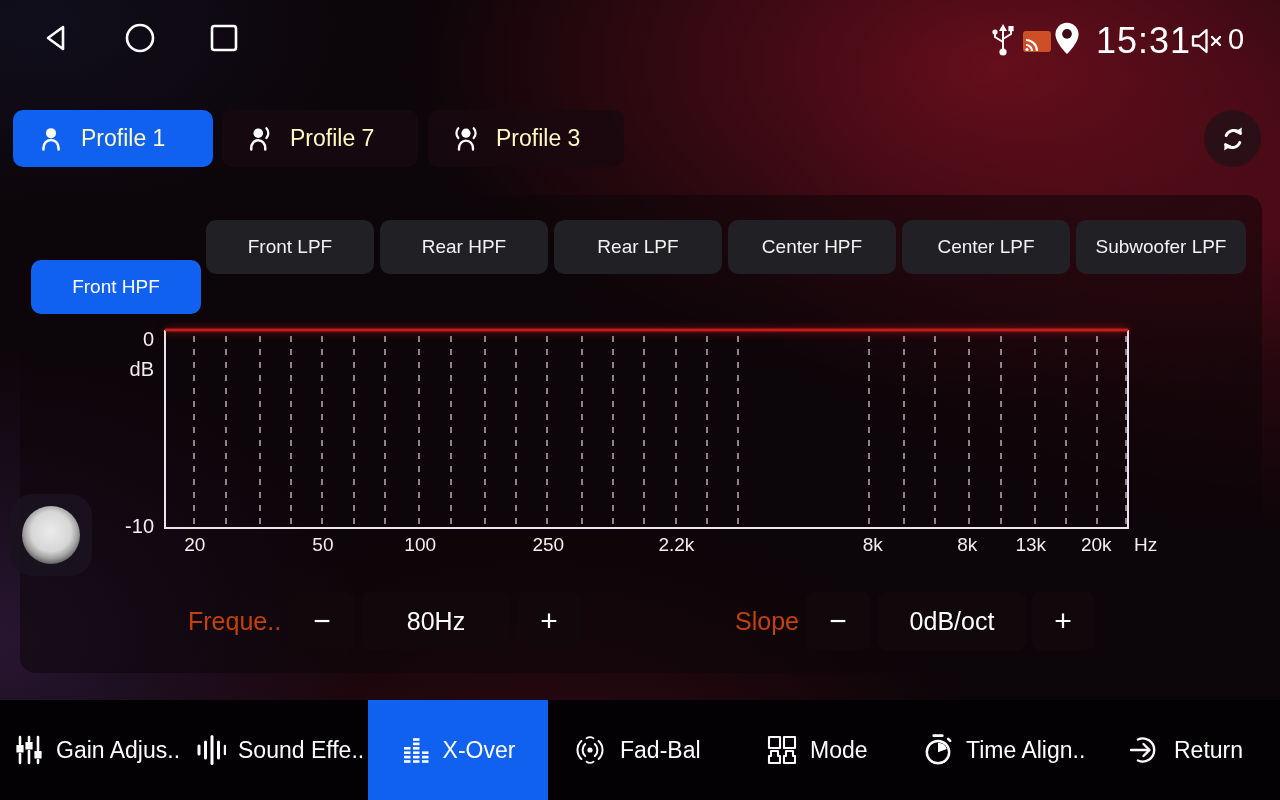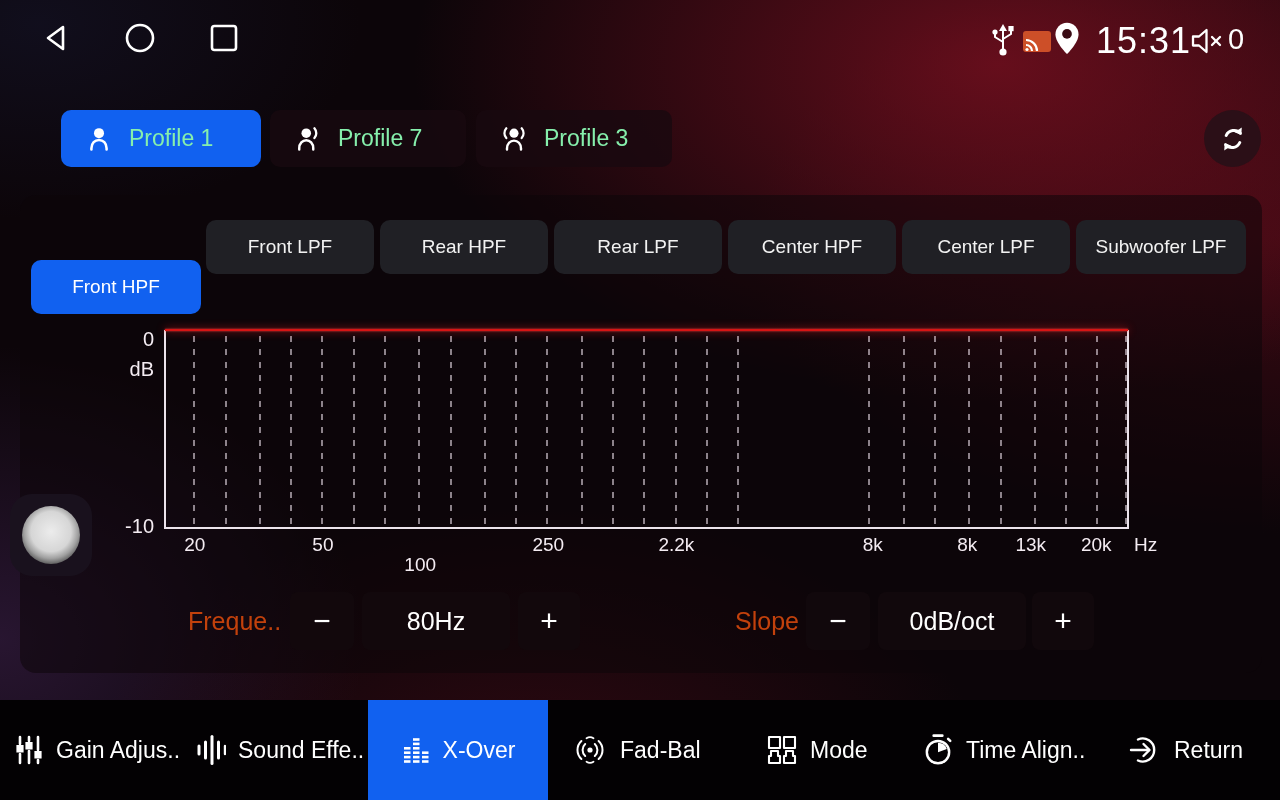--- a/index.html
+++ b/index.html
@@ -19,22 +19,22 @@
   .ico{display:inline-flex;align-items:center;justify-content:center;}
 
   
   .sysbtn{width:36px;height:36px;}
   .time{font-size:36px;font-weight:400;letter-spacing:1px;color:#fff;}
   .vol0{font-size:29px;color:#fff;}
 
   
   .profile-btn{
     height:57px;border-radius:10px;display:flex;align-items:center;gap:16px;
-    padding:15px 24px;font-size:23px;color:#86efac;background:rgba(24,9,15,0.78);
-    box-sizing:border-box;cursor:pointer;margin-left:48px;
+    padding:15px 24px;font-size:23px;color:#fef9c3;background:rgba(24,9,15,0.78);
+    box-sizing:border-box;cursor:pointer;
   }
   .profile-btn.active{background:#1161f0;}
   .refresh-btn{width:57px;height:57px;border-radius:50%;background:#2b0f17;
     display:flex;align-items:center;justify-content:center;cursor:pointer;}
 
   
   .panel{left:20px;top:195px;width:1242px;height:478px;border-radius:16px;
     background:rgba(12,6,10,0.55);}
 
   
@@ -217,21 +217,21 @@
   <div class="abs axis" style="right:-1px;top:0;width:2px;height:198px;"></div>
   <div class="abs axis" style="left:-1px;bottom:-1px;width:965px;height:2px;"></div>
   <div class="abs redline" style="left:0;top:-1px;width:963px;height:2px;"></div>
 </div>
 <div class="abs ylab" style="left:118px;top:328px;width:36px;">0</div>
 <div class="abs ylab" style="left:110px;top:358px;width:44px;">dB</div>
 <div class="abs ylab" style="left:110px;top:515px;width:44px;">-10</div>
 <div class="abs" style="left:165px;top:534px;width:963px;height:24px;">
     <span class="xtick" style="left: 3.1%;">20</span>
     <span class="xtick" style="left: 16.4%;">50</span>
-    <span class="xtick" style="left: 26.5%; margin-top: 20px;">100</span>
+    <span class="xtick" style="left: 26.5%;">100</span>
     <span class="xtick" style="left: 39.8%;">250</span>
     <span class="xtick" style="left: 53.1%;">2.2k</span>
     <span class="xtick" style="left: 73.5%;">8k</span>
     <span class="xtick" style="left: 83.3%;">8k</span>
     <span class="xtick" style="left: 89.9%;">13k</span>
     <span class="xtick" style="left: 96.7%;">20k</span>
   </div>
 <div class="abs hz" style="left:1134px;top:534px;">Hz</div>
 
 <div class="abs knob-wrap">

